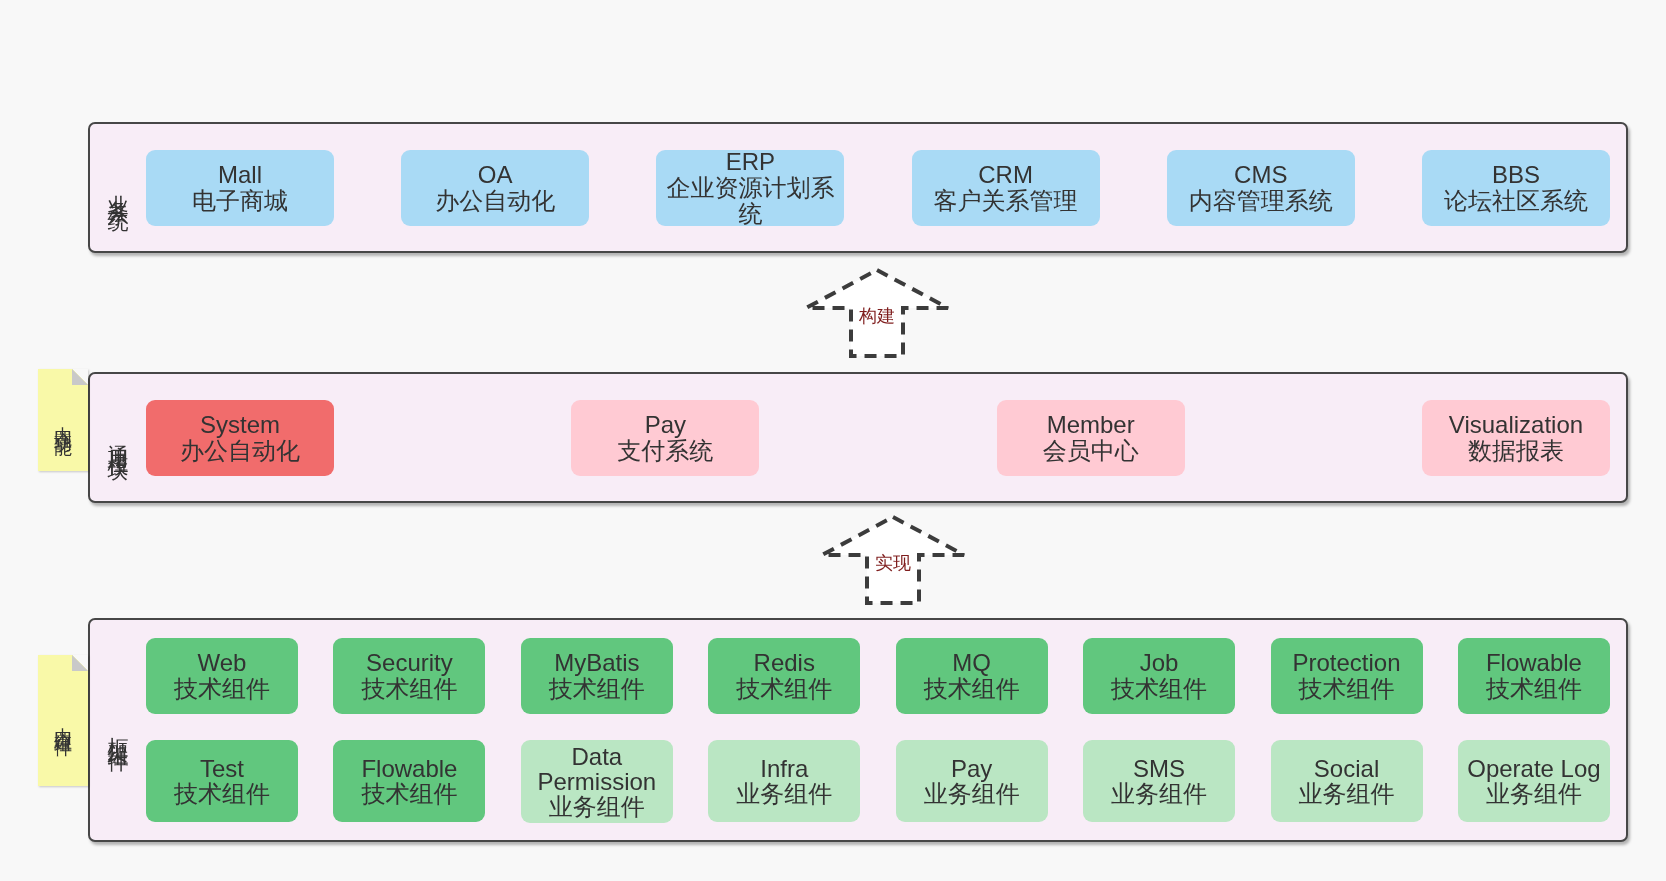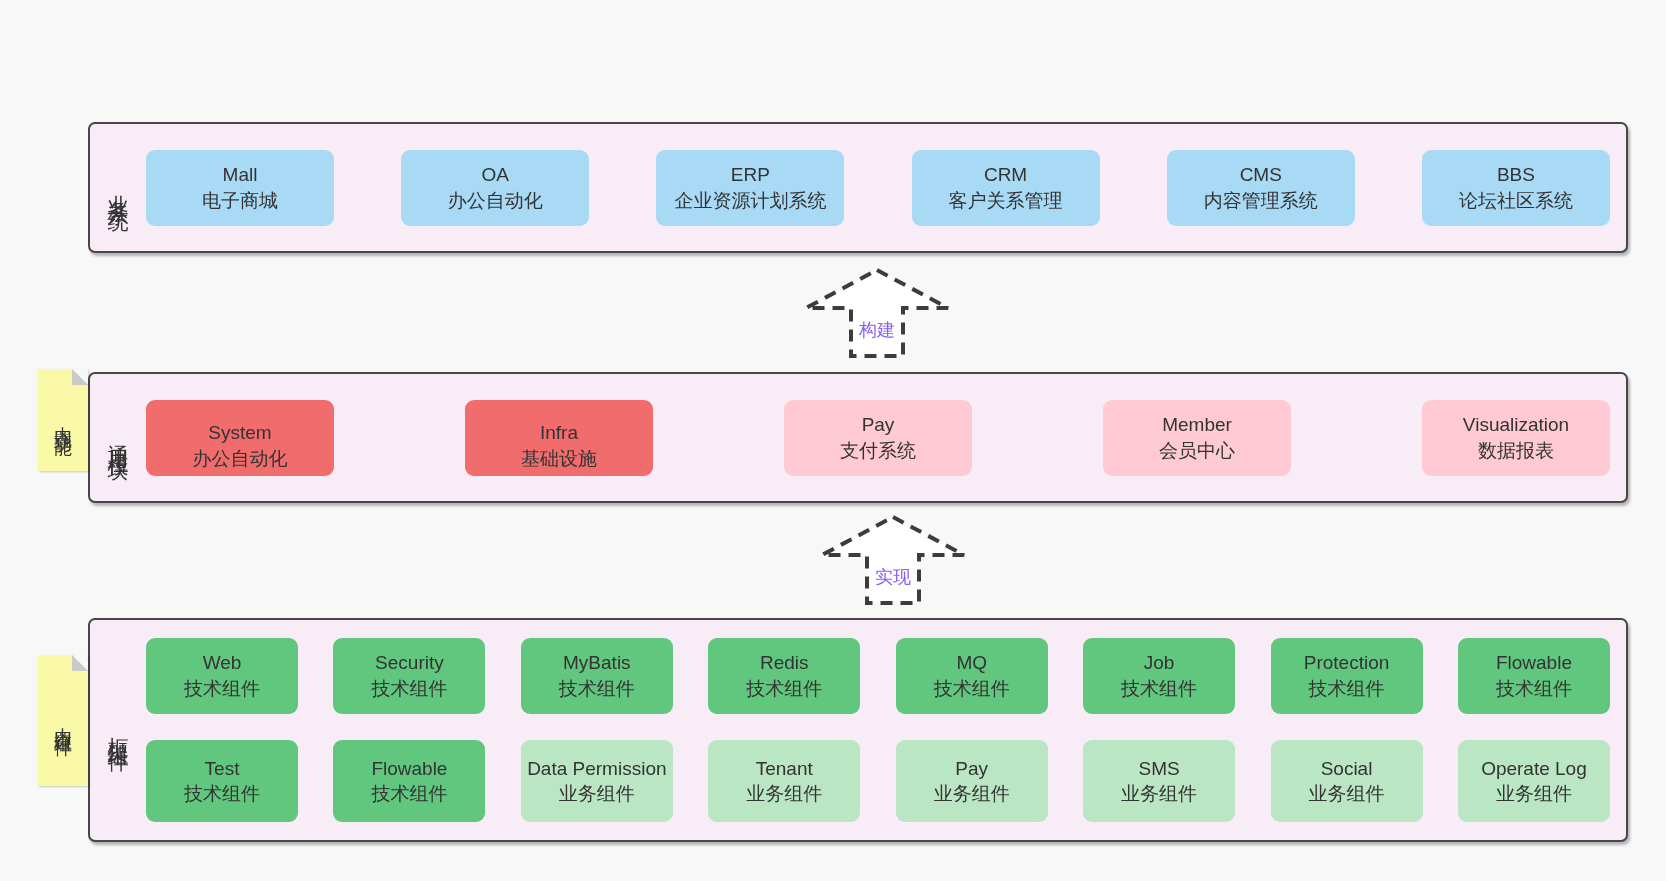--- a/index.html
+++ b/index.html
@@ -21,36 +21,36 @@
     font-size:21px;letter-spacing:5px;color:#333;flex:none;
     margin-right:14px;user-select:none;
   }
   .boxes{flex:1;display:flex;justify-content:space-between;align-items:center;}
   .boxcol{flex:1;display:flex;flex-direction:column;gap:26px;}
   .box{
     box-sizing:border-box;border-radius:9px;
     display:flex;flex-direction:column;justify-content:center;align-items:center;
     text-align:center;padding:4px 6px;
   }
-  .box .t,.box .s{font-size:19px;line-height:26px;}
+  .box .t,.box .s{font-size:24px;line-height:26px;}
   .w188{width:188px;height:76px;}
   .w140{width:152px;min-height:76px;}
   .row-b .w140{min-height:82px;}
   .row-b .box .t,.row-b .box .s{line-height:25px;}
   .blue{background:#a9daf5;}
-  .red{background:#f16c6c;justify-content:flex-end;}
+  .red{background:#f16c6c;}
   .pink{background:#ffcad3;}
   .green{background:#61c77e;}
   .light-green{background:#bae6c3;}
   
   .arrow{position:absolute;width:160px;height:94px;}
   .arrow svg{position:absolute;inset:0;}
   .arrow .alabel{
-    position:absolute;top:52px;left:50%;transform:translateX(-50%);
-    background:#ffffff;padding:0 3px;font-size:18px;white-space:nowrap;color:#8b5cf6;
+    position:absolute;top:38px;left:50%;transform:translateX(-50%);
+    background:#ffffff;padding:0 3px;font-size:18px;white-space:nowrap;color:#7f1d1d;
   }
   
   .note{
     position:absolute;width:50px;box-sizing:border-box;z-index:2;
     background:linear-gradient(225deg,transparent 11px,#f9f9a8 0);
     box-shadow:1px 1px 2px rgba(0,0,0,0.2);
     display:flex;justify-content:center;align-items:center;
   }
   .note::after{
     content:"";position:absolute;top:0;right:0;width:16px;height:16px;
@@ -112,24 +112,20 @@
 <div class="note" id="note-modules">
   <span>内置功能</span>
 </div>
 <section class="tier" id="tier-modules">
   <div class="tier-label">通用模块</div>
   <div class="boxes">
     <div class="box red w188">
       <span class="t">System</span>
       <span class="s">办公自动化</span>
     </div>
-    <div class="box red w188">
-      <span class="t">Infra</span>
-      <span class="s">基础设施</span>
-    </div>
     <div class="box pink w188">
       <span class="t">Pay</span>
       <span class="s">支付系统</span>
     </div>
     <div class="box pink w188">
       <span class="t">Member</span>
       <span class="s">会员中心</span>
     </div>
     <div class="box pink w188">
       <span class="t">Visualization</span>
@@ -192,21 +188,21 @@
       </div>
       <div class="box green w140">
         <span class="t">Flowable</span>
         <span class="s">技术组件</span>
       </div>
       <div class="box light-green w140">
         <span class="t">Data Permission</span>
         <span class="s">业务组件</span>
       </div>
       <div class="box light-green w140">
-        <span class="t">Tenant</span>
+        <span class="t">Infra</span>
         <span class="s">业务组件</span>
       </div>
       <div class="box light-green w140">
         <span class="t">Pay</span>
         <span class="s">业务组件</span>
       </div>
       <div class="box light-green w140">
         <span class="t">SMS</span>
         <span class="s">业务组件</span>
       </div>

